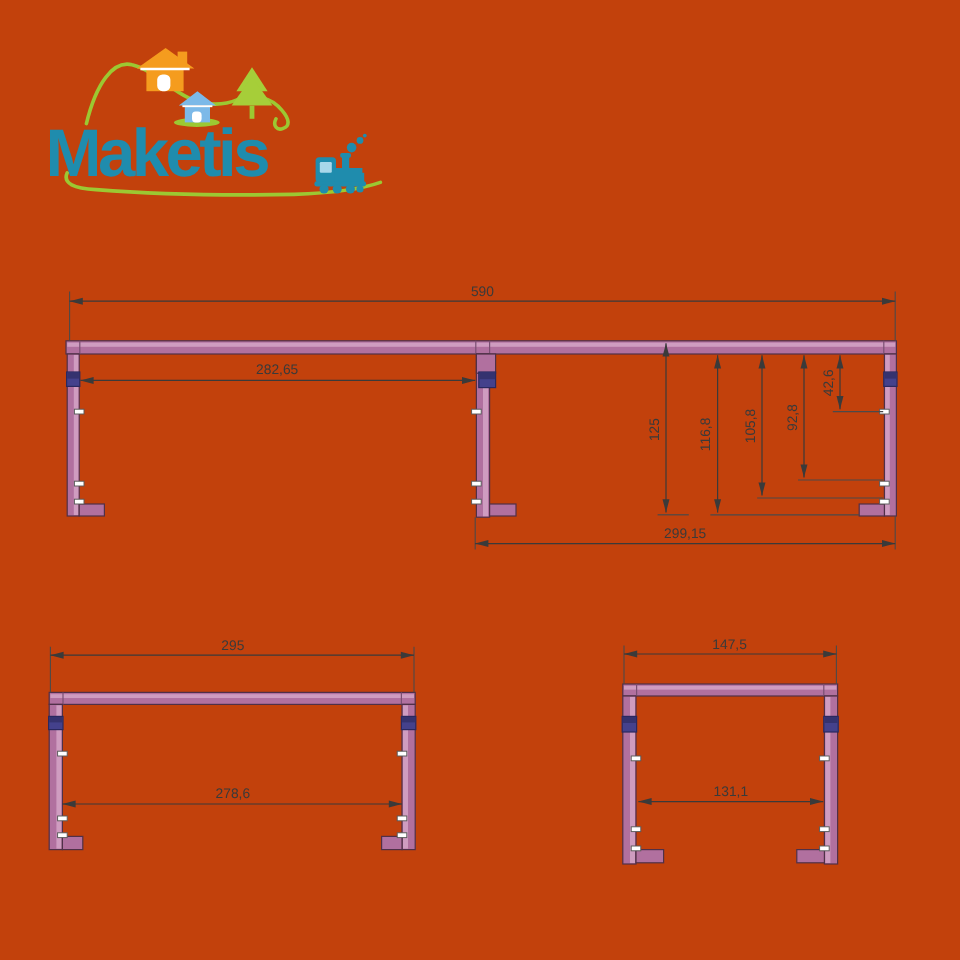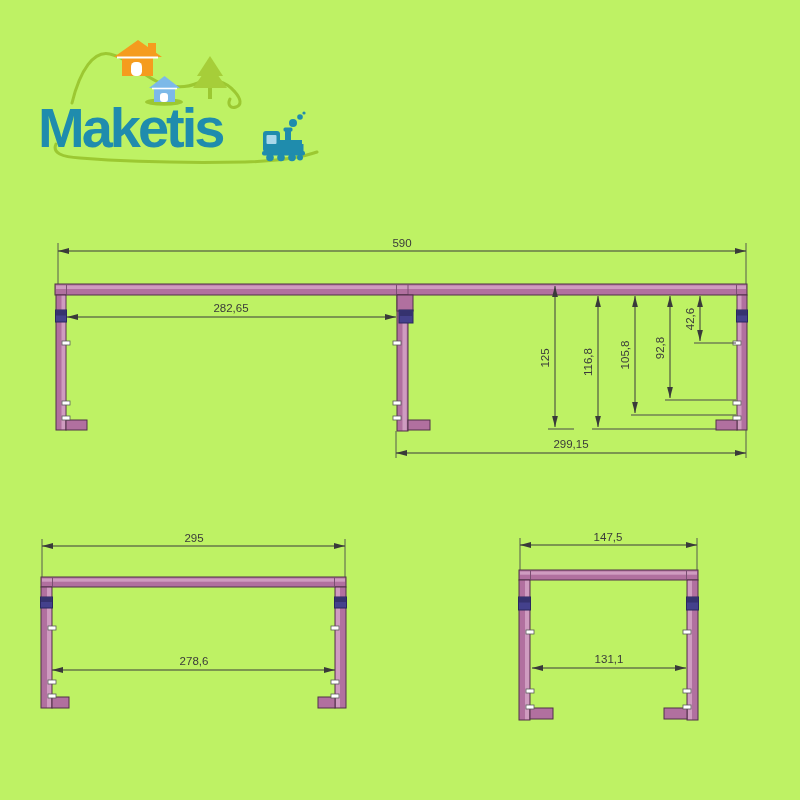--- a/index.html
+++ b/index.html
@@ -1,16 +1,16 @@
 <!DOCTYPE html>
 <html><head>
 <meta charset="utf-8">
 <style>
   html,body{margin:0;padding:0;background:#ffffff;}
-  .canvas{position:relative;width:800px;height:800px;background:#bef264;overflow:hidden;
+  .canvas{position:relative;width:800px;height:800px;background:#c2410c;overflow:hidden;
           font-family:"Liberation Sans", sans-serif;}
   svg{display:block;}
   .dim-line{stroke:#3a3a3a;stroke-width:1;fill:none;}
   .ext-line{stroke:#4a4a4a;stroke-width:0.9;fill:none;}
   .ref-line{stroke:#4a4a4a;stroke-width:1;fill:none;}
   .dim-text{font-family:"Liberation Sans", sans-serif;font-size:11.5px;fill:#3a3a3a;}
   .wood{fill:#b1709f;stroke:#503048;stroke-width:1;}
   .wood-strip{fill:#cf9cc0;stroke:none;}
   .joint{stroke:#7a4f72;stroke-width:1;}
   .connector{fill:#44418c;stroke:#2a285f;stroke-width:1;}

